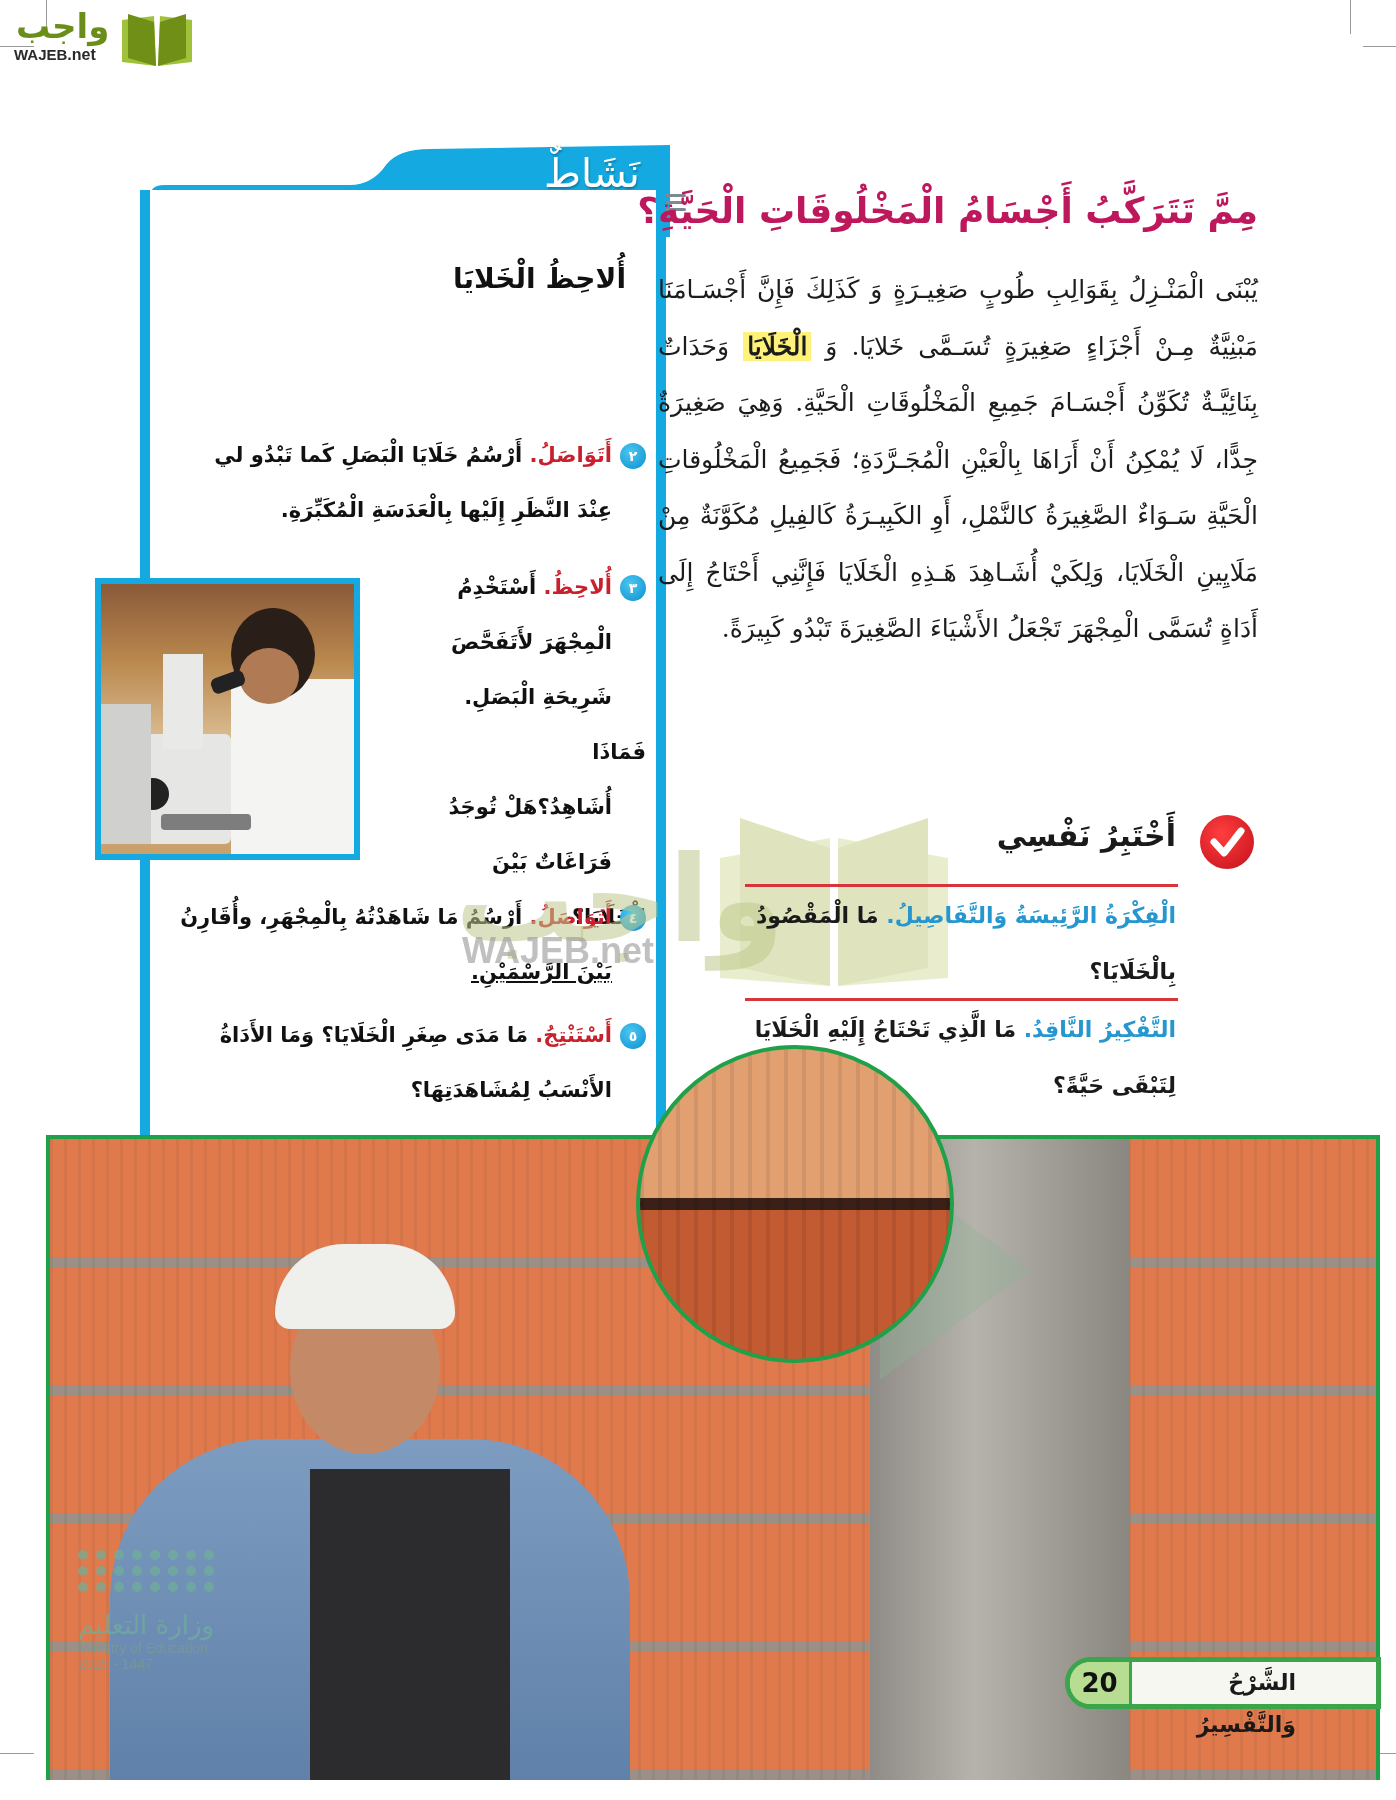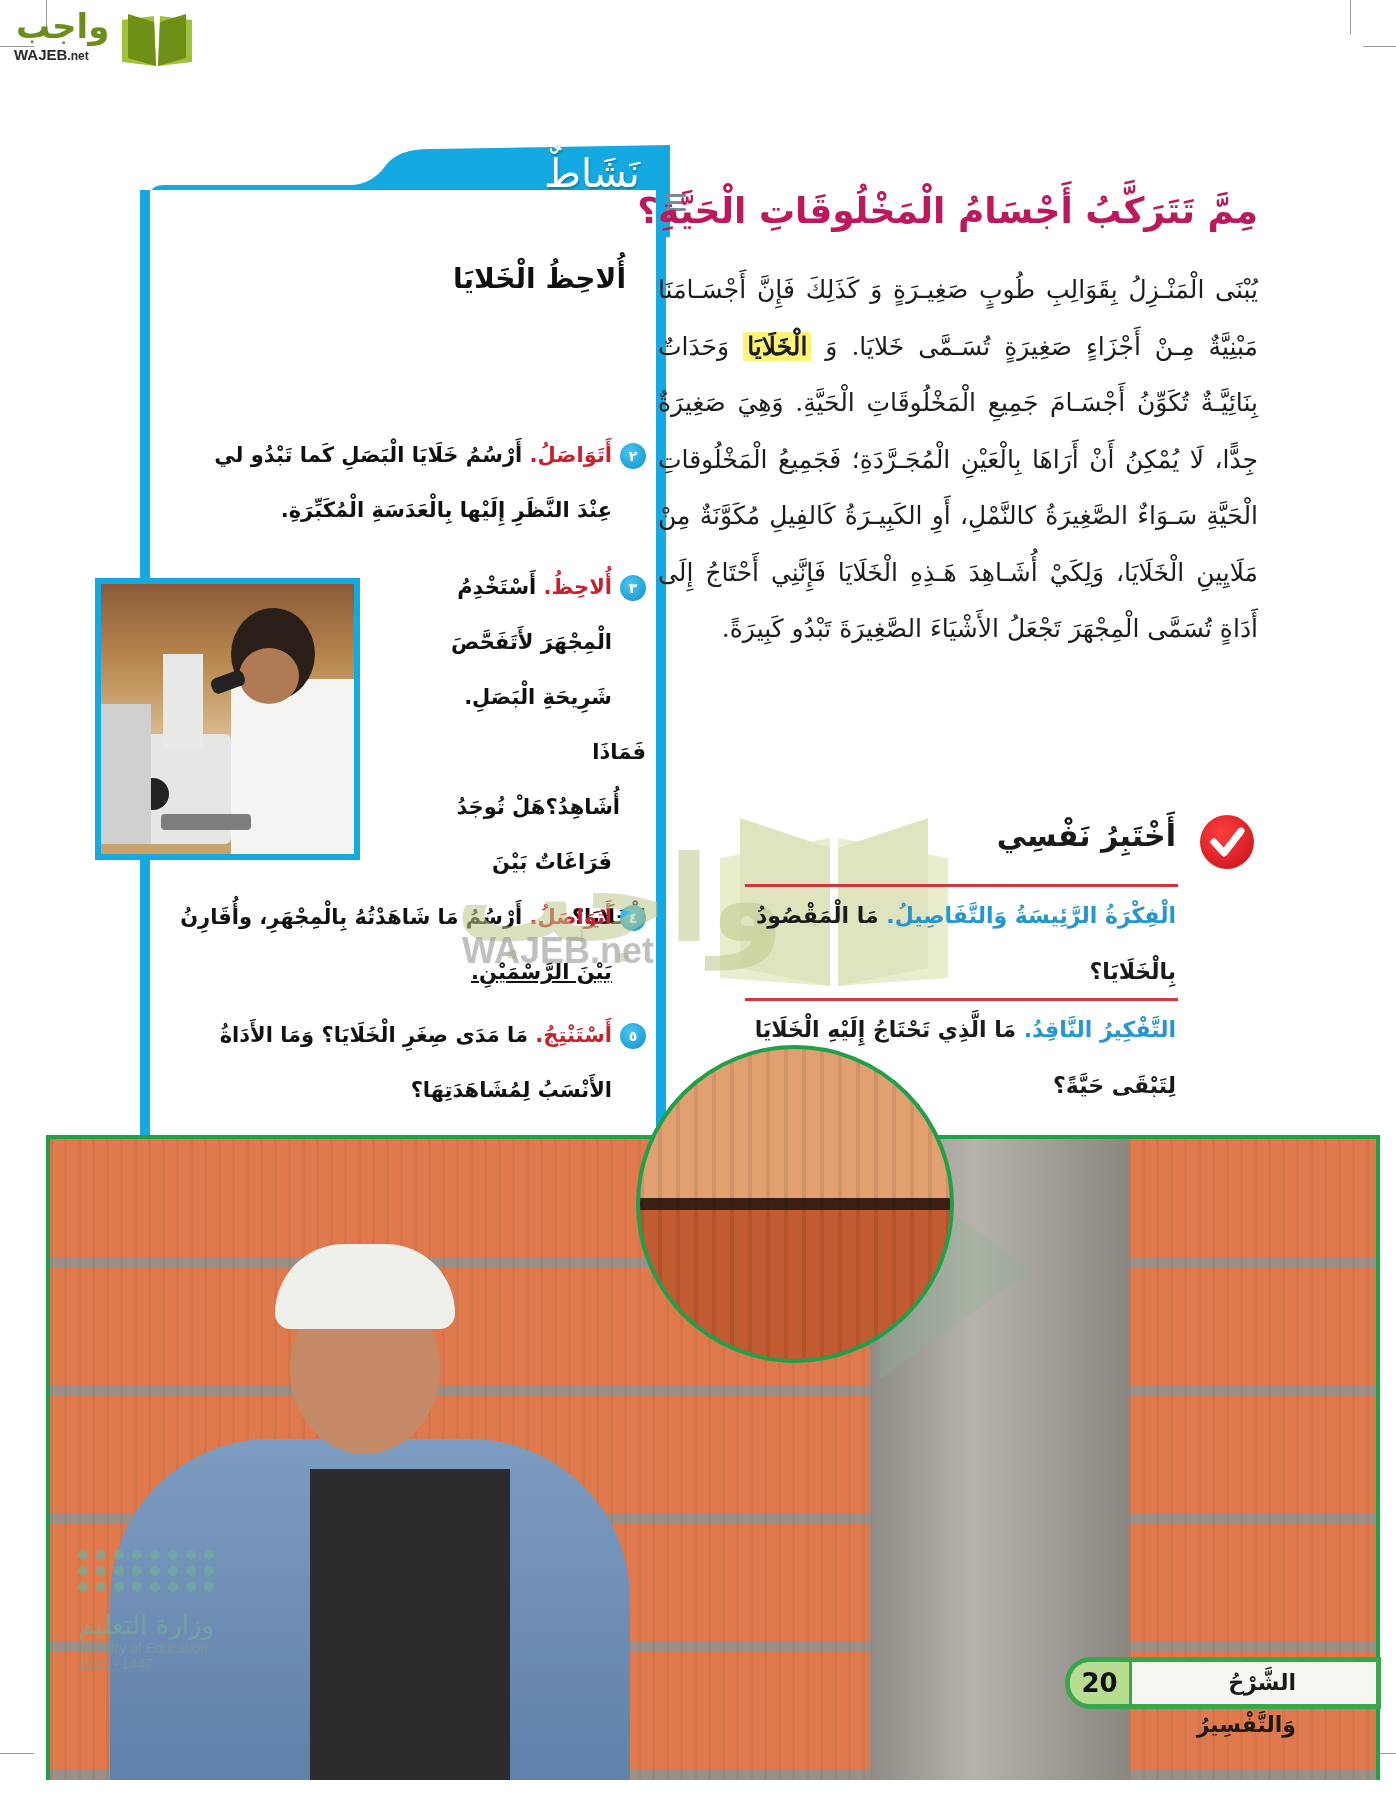--- a/index.html
+++ b/index.html
@@ -6,21 +6,21 @@
   html, body { width: 1396px; height: 1800px; background: #ffffff; overflow: hidden; }
   body { position: relative; font-family: "DejaVu Sans", sans-serif; color: #1a1a1a; }
 
   
   .crop { position: absolute; background: #9a9a9a; }
 
   
   .logo { position: absolute; left: 10px; top: 6px; width: 180px; height: 60px; }
   .logo .ar { position: absolute; left: 6px; top: 0; font-size: 34px; font-weight: bold; color: #6b8e1a; direction: rtl; line-height: 40px; }
   .logo .en { position: absolute; left: 4px; top: 40px; font-size: 15px; font-weight: bold; color: #2a2a2a; font-family: "Liberation Sans", sans-serif; }
-  .logo .en span { font-size: 12px; }
+  .logo .en span { font-size: 16px; }
   .logo .book { position: absolute; left: 108px; top: 4px; width: 78px; height: 58px; }
 
   
   .activity {
     position: absolute; left: 140px; top: 190px; width: 526px; height: 985px;
     border: 10px solid #14a9e0; border-top: none; background: #fff;
   }
   .act-header { position: absolute; left: 140px; top: 145px; width: 530px; height: 92px; }
   .act-title {
     position: absolute; right: 78px; top: 8px; color: #fff; font-size: 40px; font-weight: normal;
@@ -149,21 +149,21 @@
     <span class="num">٢</span><span class="kw">أَتَوَاصَلُ.</span>
     <span>أَرْسُمُ خَلَايَا الْبَصَلِ كَما تَبْدُو لي</span><br>
     <span style="margin-right:34px;">عِنْدَ النَّظَرِ إِلَيْها بِالْعَدَسَةِ الْمُكَبِّرَةِ.</span>
   </div>
 
   <div class="step" style="top:370px;right:10px;width:230px;">
     <span class="num">٣</span><span class="kw">أُلاحِظُ.</span>
     <span>أَسْتَخْدِمُ</span><br>
     <span style="margin-right:34px;">الْمِجْهَرَ لأَتَفَحَّصَ</span><br>
     <span style="margin-right:34px;">شَرِيحَةِ الْبَصَلِ. فَمَاذَا</span><br>
-    <span style="margin-right:26px;">أُشَاهِدُ؟هَلْ تُوجَدُ</span><br>
+    <span style="margin-right:34px;">أُشَاهِدُ؟هَلْ تُوجَدُ</span><br>
     <span style="margin-right:34px;">فَرَاغَاتٌ بَيْنَ الْخَلَايَا؟</span>
   </div>
 
   <div class="step" style="top:700px;right:10px;width:470px;">
     <span class="num">٤</span><span class="kw">أَتَوَاصَلُ.</span>
     <span>أَرْسُمُ مَا شَاهَدْتُهُ بِالْمِجْهَرِ، وأُقَارِنُ</span><br>
     <span style="margin-right:34px;text-decoration:underline;">بَيْنَ الرَّسْمَيْنِ.</span>
   </div>
 
   <div class="step" style="top:818px;right:10px;width:470px;">

